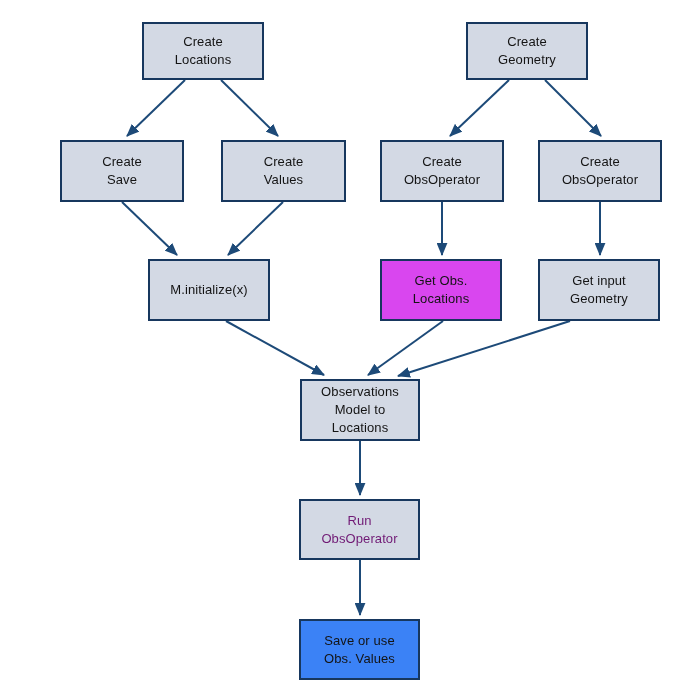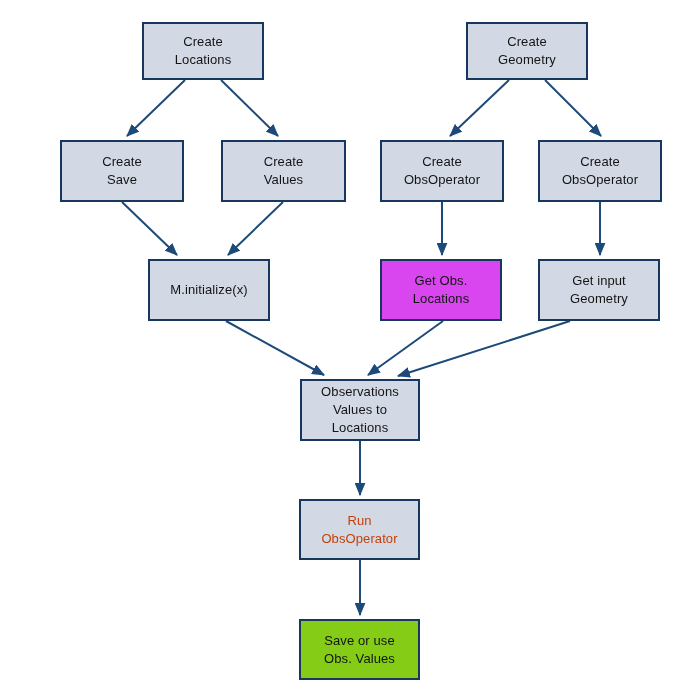--- a/index.html
+++ b/index.html
@@ -95,24 +95,24 @@
     <div class="node" style="left: 380px; top: 259px; width: 122px; height: 62px; background: #d946ef; border: 2.5px solid rgb(23, 55, 94); color: rgb(20, 20, 20);">
       <span class="node-line">Get Obs.</span>
       <span class="node-line">Locations</span>
     </div>
     <div class="node" style="left: 538px; top: 259px; width: 122px; height: 62px; background: rgb(211, 217, 228); border: 2.5px solid rgb(23, 55, 94); color: rgb(20, 20, 20);">
       <span class="node-line">Get input</span>
       <span class="node-line">Geometry</span>
     </div>
     <div class="node" style="left: 300px; top: 379px; width: 120px; height: 62px; background: rgb(211, 217, 228); border: 2.5px solid rgb(23, 55, 94); color: rgb(20, 20, 20);">
       <span class="node-line">Observations</span>
-      <span class="node-line">Values to</span>
+      <span class="node-line">Model to</span>
       <span class="node-line">Locations</span>
     </div>
-    <div class="node" style="left: 299px; top: 499px; width: 121px; height: 61px; background: rgb(211, 217, 228); border: 2.5px solid rgb(23, 55, 94); color: #c2410c;">
+    <div class="node" style="left: 299px; top: 499px; width: 121px; height: 61px; background: rgb(211, 217, 228); border: 2.5px solid rgb(23, 55, 94); color: #701a75;">
       <span class="node-line">Run</span>
       <span class="node-line">ObsOperator</span>
     </div>
-    <div class="node" style="left: 299px; top: 619px; width: 121px; height: 61px; background: #84cc16; border: 2.5px solid rgb(23, 55, 94); color: rgb(20, 20, 20);">
+    <div class="node" style="left: 299px; top: 619px; width: 121px; height: 61px; background: #3b82f6; border: 2.5px solid rgb(23, 55, 94); color: rgb(20, 20, 20);">
       <span class="node-line">Save or use</span>
       <span class="node-line">Obs. Values</span>
     </div>
   </div>
 
 </body></html>

